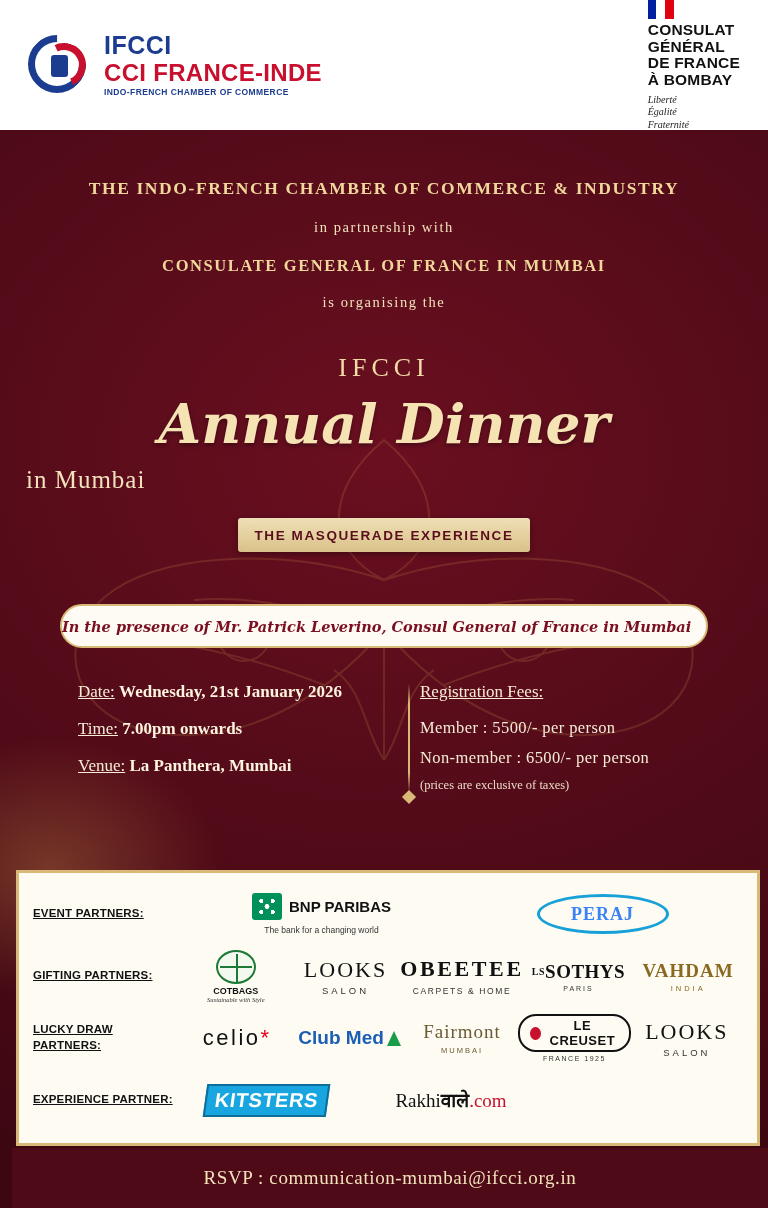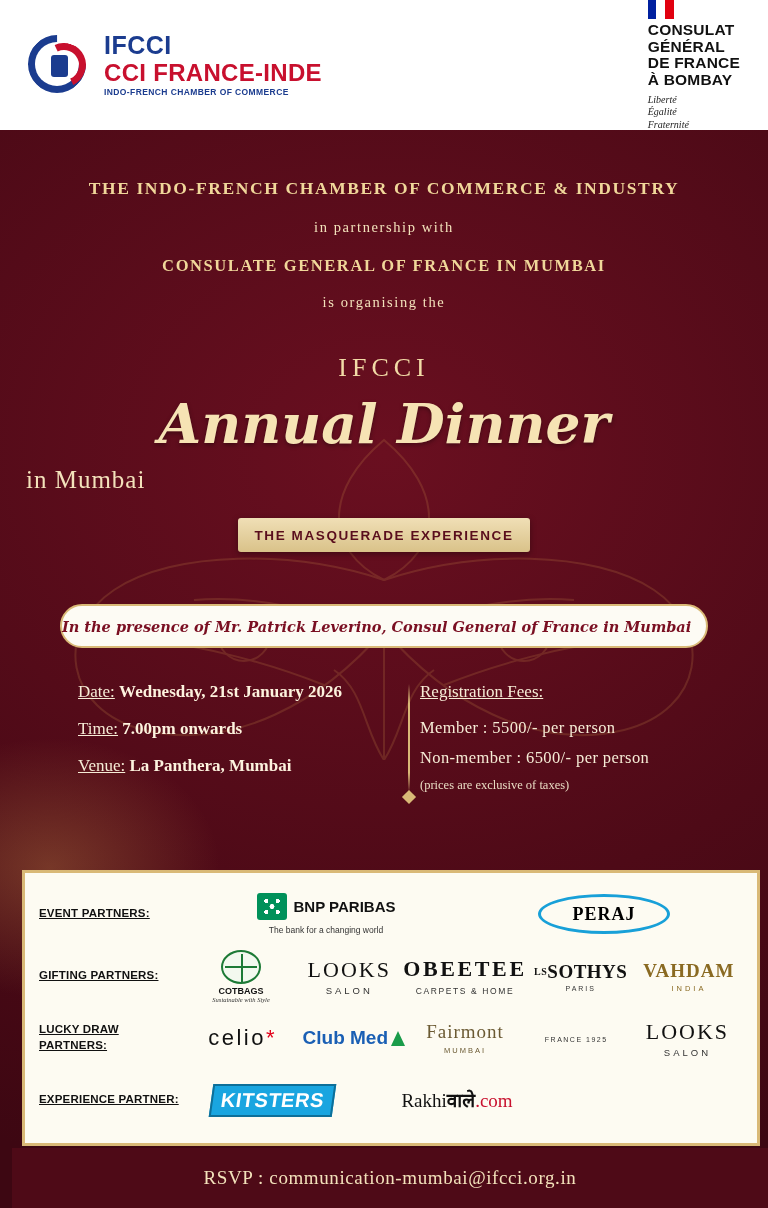--- a/index.html
+++ b/index.html
@@ -177,21 +177,21 @@
   .det-row b { color: #fdf3de; }
   .lbl-u { text-decoration: underline; }
   .fees-title {
     color: #f6ecd6; font-size: 17px; text-decoration: underline; margin-bottom: 16px;
   }
   .fee { color: #f6ecd6; font-size: 16.5px; letter-spacing: .4px; margin-bottom: 10px; }
   .fee-note { color: #e9dcc3; font-size: 12.5px; }
 
   
   .partners {
-    position: absolute; left: 22px; right: 8px; bottom: 62px;
+    position: absolute; left: 16px; right: 8px; bottom: 62px;
     background: #fdfbf2;
     border: 3px solid #d9b977;
     padding: 10px 14px 12px;
     z-index: 3;
   }
   .prow {
     display: flex; align-items: center; min-height: 62px;
     border-bottom: none;
   }
   .prow .ptitle {
@@ -226,21 +226,21 @@
   .legrand-top { display: flex; align-items: center; justify-content: center; gap: 5px; }
   .lg-mark { width: 17px; height: 17px; background: #e2001a; position: relative; }
   .lg-mark:after { content:""; position:absolute; left:5px; top:3px; width:4px; height:11px; background:#fff; }
   .lg-word { font-family: "Liberation Sans", sans-serif; font-weight: bold; font-size: 20px; color: #111; letter-spacing: -.5px; }
   .lg-sub { font-family: "Liberation Sans", sans-serif; font-weight: bold; font-size: 8px; color: #333; margin-top: 4px; }
 
   .peraj {
     width: 132px; height: 40px; border: 3px solid #18a0d8; border-radius: 50%/50%;
     display: flex; align-items: center; justify-content: center;
   }
-  .peraj span { font-family: "Liberation Serif", serif; font-weight: bold; font-size: 18px; color: #000000; letter-spacing: 1px; }
+  .peraj span { font-family: "Liberation Serif", serif; font-weight: bold; font-size: 18px; color: #3b82f6; letter-spacing: 1px; }
 
   .cotbags { text-align: center; }
   .cot-globe {
     width: 40px; height: 34px; margin: 0 auto; border: 2px solid #1d7a36; border-radius: 50%;
     position: relative; background: #f3f9ef;
   }
   .cot-globe:before {
     content:""; position:absolute; left: 18px; top: 2px; width: 2px; height: 28px; background: #1d7a36;
   }
   .cot-globe:after {
@@ -475,20 +475,24 @@
           </div>
         </div>
         <div class="plogo">
           <div class="fairmont">
             <div class="fa-1">Fairmont</div>
             <div class="fa-2">MUMBAI</div>
           </div>
         </div>
         <div class="plogo">
           <div class="lecreuset">
+            <div class="lc-top">
+              <div class="lc-dot"></div>
+              <div class="lc-word">LE CREUSET</div>
+            </div>
             <div class="lc-sub">FRANCE 1925</div>
           </div>
         </div>
         <div class="plogo">
           <div class="looks">
             <div class="looks-1">LOOKS</div>
             <div class="looks-2">SALON</div>
           </div>
         </div>
       </div>

